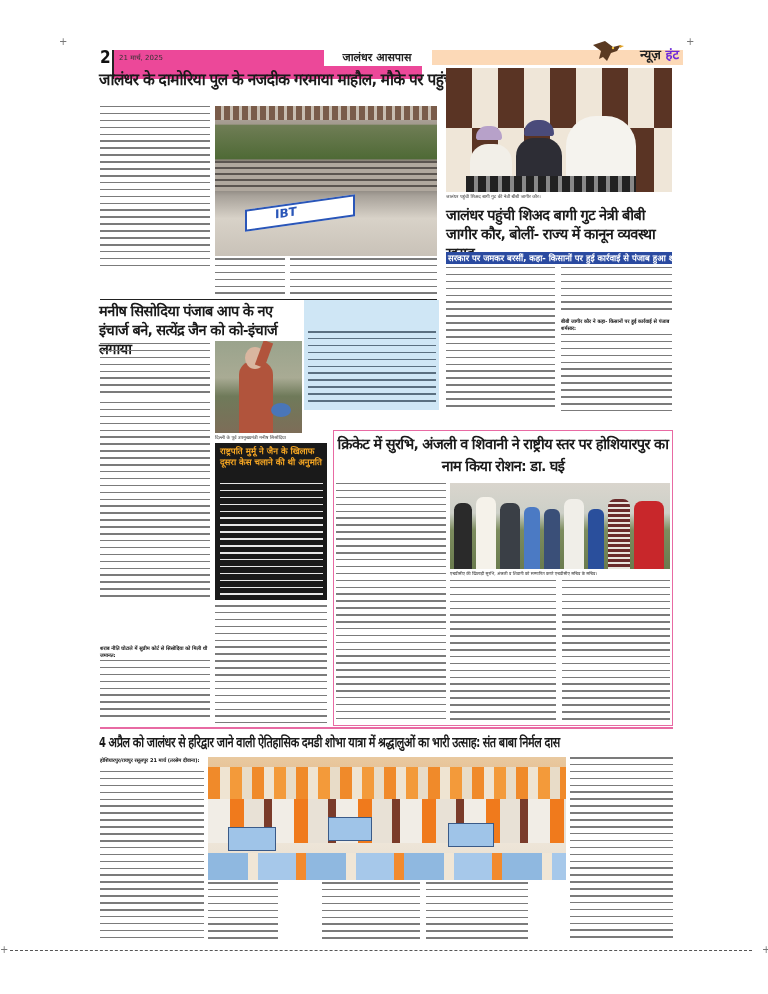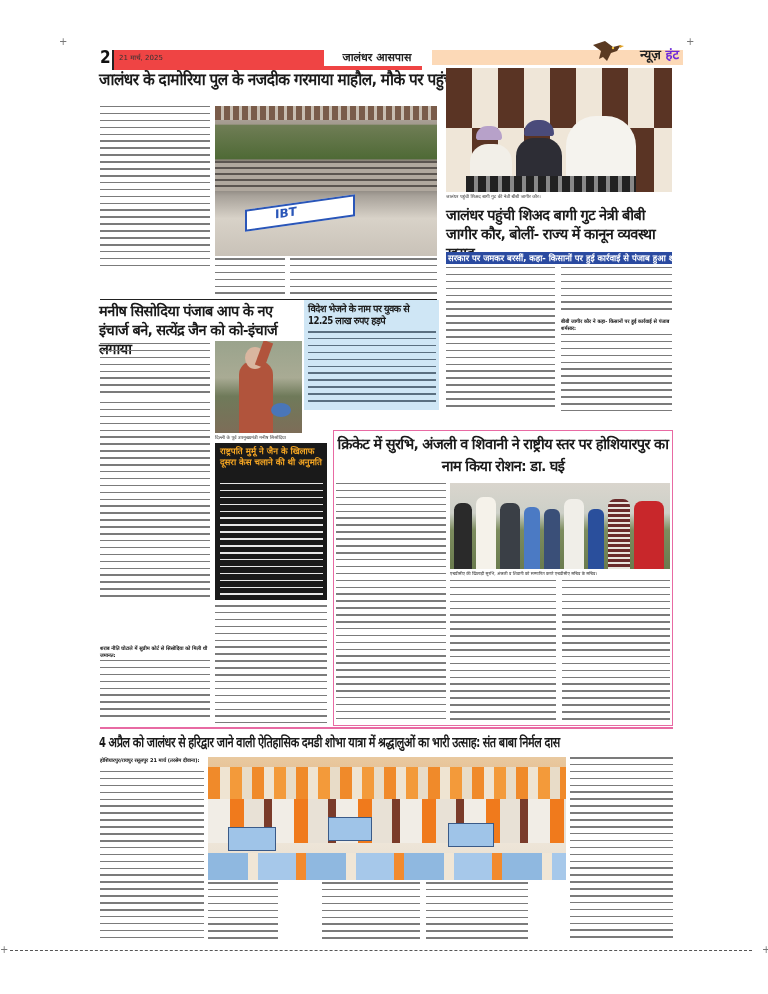--- a/index.html
+++ b/index.html
@@ -2,21 +2,21 @@
 <html><head>
 <meta charset="utf-8">
 <style>
 *{box-sizing:border-box;margin:0;padding:0}
 html,body{width:768px;height:994px;background:#fff;overflow:hidden}
 body{position:relative;font-family:"DejaVu Sans",sans-serif;color:#222}
 .abs{position:absolute}
 .crop{position:absolute;font-size:10px;color:#777;line-height:10px}
 .masthead{position:absolute;left:100px;top:49px;width:583px;height:17px}
 .mh-num{position:absolute;left:0;top:-2px;font-size:17px;font-weight:bold;font-family:"DejaVu Sans Condensed","DejaVu Sans",sans-serif;color:#111}
-.mh-bar{position:absolute;left:12px;top:1px;width:310px;height:20px;background:#ef4444;border-left:2px solid #222}
+.mh-bar{position:absolute;left:12px;top:1px;width:310px;height:29px;background:#ec4899;border-left:2px solid #222}
 .mh-date{position:absolute;left:5px;top:3px;font-size:7px;color:#333}
 .mh-sec{position:absolute;left:224px;top:0;width:106px;height:17px;background:#fff;text-align:center;font-size:11px;font-weight:bold;color:#222;line-height:17px}
 .mh-bar2{position:absolute;left:332px;top:1px;width:251px;height:15px;background:#fcd9b7}
 .mh-logo{position:absolute;right:4px;top:-4px;font-size:13px;font-weight:bold;color:#222;line-height:20px}
 .mh-logo .hunt{color:#6d28d9}
 .mh-bird{position:absolute;right:58px;top:-10px;width:34px;height:26px}
 .hl{font-family:"DejaVu Sans Condensed","DejaVu Sans",sans-serif;font-weight:bold;color:#1a1a1a;letter-spacing:-0.5px}
 .caption{font-size:4.6px;color:#333;line-height:6px}
 .photo{position:absolute;overflow:hidden}
 .boxblue{position:absolute;background:#cfe6f5}
@@ -119,21 +119,20 @@
   <div class="col lines white" style="left:5px;top:40px;width:103px;height:113px">
     <p style="color:transparent">राष्ट्रपति द्रौपदी मुर्मू ने 18 फरवरी को सत्येंद्र जैन के खिलाफ जमीन की खरीद फरोख्त से जुड़े घोटाले में मनी लॉन्ड्रिंग का केस चलाने की परमिशन दी थी। दरअसल, जिस समय यह मामला सत्येंद्र जैन के खिलाफ दर्ज हुआ था, उस समय वे विधायक थे। इस वजह से उनके खिलाफ केस चलाने के लिए राष्ट्रपति की मंजूरी जरूरी थी। सीबीआई ने आरोप लगाया था कि सत्येंद्र ने 4 फर्जी कंपनियों के जरिए मनी लॉन्ड्रिंग की। इनके जरिए आप नेता ने 14 फरवरी 2015 से 31 मई, 2017 के बीच कई लोगों के नाम पर संपत्तियां खरीदने में किया गया। जैन के मालिकाना हक वाली कंपनियों ने हवाला ने कोलकाता के एंट्री ऑपरेटरों को कैश ट्रांसफर के बदले 4.81 करोड़ रुपए लिए।</p>
   </div>
 </div>
 
 <div class="col lines" style="left:215px;top:605px;width:112px;height:118px">
   <p style="color:transparent">और ईडी के केस में जमानत दी थी। सिसोदिया को सीबीआई ने भ्रष्टाचार केस में 26 फरवरी 2023 को और ईडी ने मनी लॉन्ड्रिंग मामले में 9 मार्च 2023 को गिरफ्तार किया था। सिसोदिया ने 28 फरवरी 2023 को मंत्री पद से इस्तीफा दे दिया था।</p>
 </div>
 
 <div class="boxblue" style="left:304px;top:300px;width:135px;height:110px">
-  <div class="hl" style="position:absolute;left:4px;top:3px;width:128px;font-size:9.6px;line-height:12px">विदेश भेजने के नाम पर युवक से 12.25 लाख रुपए हड़पे</div>
   <div class="col" style="left:4px;top:31px;width:128px;height:76px;background:repeating-linear-gradient(to bottom,#5a6f80 0,#5a6f80 1.5px,transparent 1.5px,transparent 6.9px)">
     <p style="color:transparent">कपूरथला में ट्रैवल एजेंट ने पुर्तगाल भेजने के नाम पर निहाल सिंह से 12.25 लाख रुपए की ठगी की है। पुलिस ने आरोपी के खिलाफ धोखाधड़ी का मामला दर्ज कर लिया है। जानकारी अनुसार, पीड़ित जोबनदीप सिंह फत्तूढींगा गांव का रहने वाला है। उसके पिता जसवीर सिंह ने सुखविंदर सिंह के माध्यम से जालंधर के ट्रैवल एजेंट बिक्रमजीत सिंह उर्फ विक्की से संपर्क किया।</p>
   </div>
 </div>
 
 <div class="abs" style="left:333px;top:430px;width:340px;height:296px;border:1.5px solid #e86aa3"></div>
 <div class="abs hl" style="left:336px;top:433px;width:334px;font-size:14.5px;line-height:22px;text-align:center">क्रिकेट में सुरभि, अंजली व शिवानी ने राष्ट्रीय स्तर पर होशियारपुर का नाम किया रोशन: डा. घई</div>
 <div class="col lines" style="left:336px;top:483px;width:110px;height:240px">
   <p style="color:transparent">एचडीसीए की खिलाड़ी सुरभि, अंजली व शिवानी ने क्रिकेट में होशियारपुर का नाम रोशन किया है। इस संबंधी जानकारी देते हुए एचडीसीए सचिव डा. रमन घई ने बताया कि होशियारपुर एचडीसीए सेंटर से ट्रेनिंग ले रही इन खिलाड़ियों ने पंजाब टीम का अंडर-19 तथा अंडर-23 में नेतृत्व कर होशियारपुर का नाम राष्ट्रीय स्तर पर ऊंचा किया है। डा. घई ने बताया कि कुटलैंड स्कूल की 10वीं की छात्रा सुरभि ने इस साल अंडर-19 टी-20 तथा अंडर-19 वन डे टूर्नामेंट, अंडर-23 एक दिवसीय टूर्नामेंट में पंजाब की टीम की ओर से खेलते हुए शानदार प्रदर्शन कर पंजाब के नकआउट में क्वालिफाई करवाने में अहम भूमिका निभाई। उन्होंने बताया कि इसी तरह सरकारी कालेज की बीए-3 की छात्रा अंजली शर्मा ने पंजाब अंडर-19 टी-20, पंजाब अंडर-19 एक दिवसीय तथा पंजाब अंडर-23 एक दिवसीय मैच खेलते हुए अपने शानदार प्रदर्शन किया। उन्होंने बताया कि</p>
 </div>

